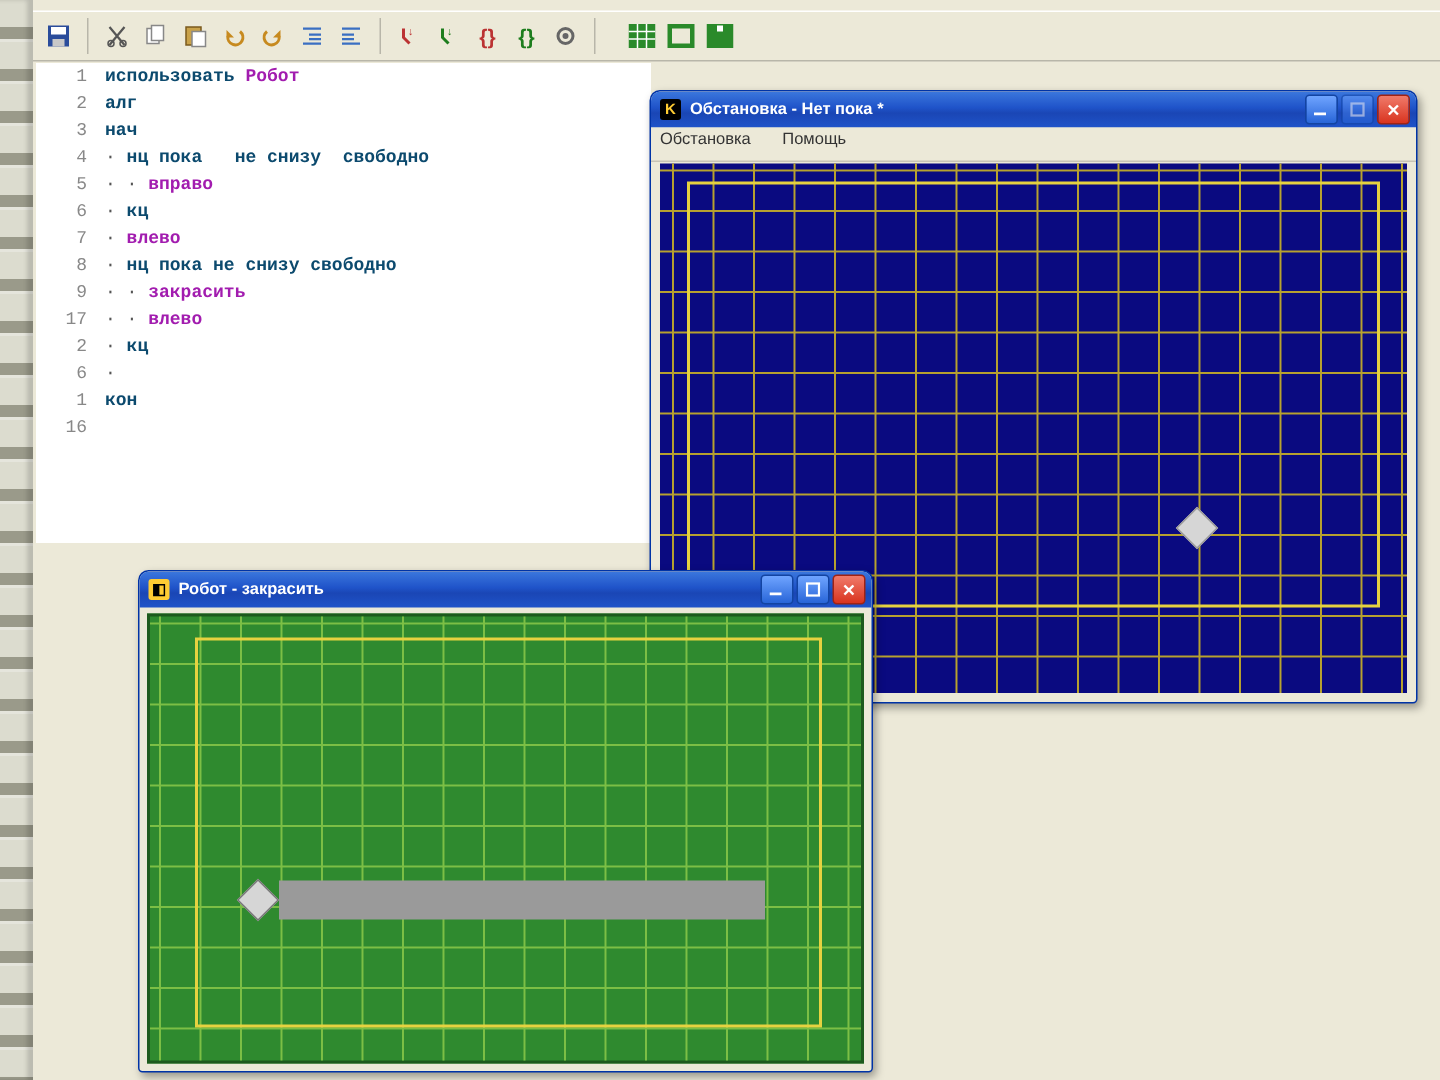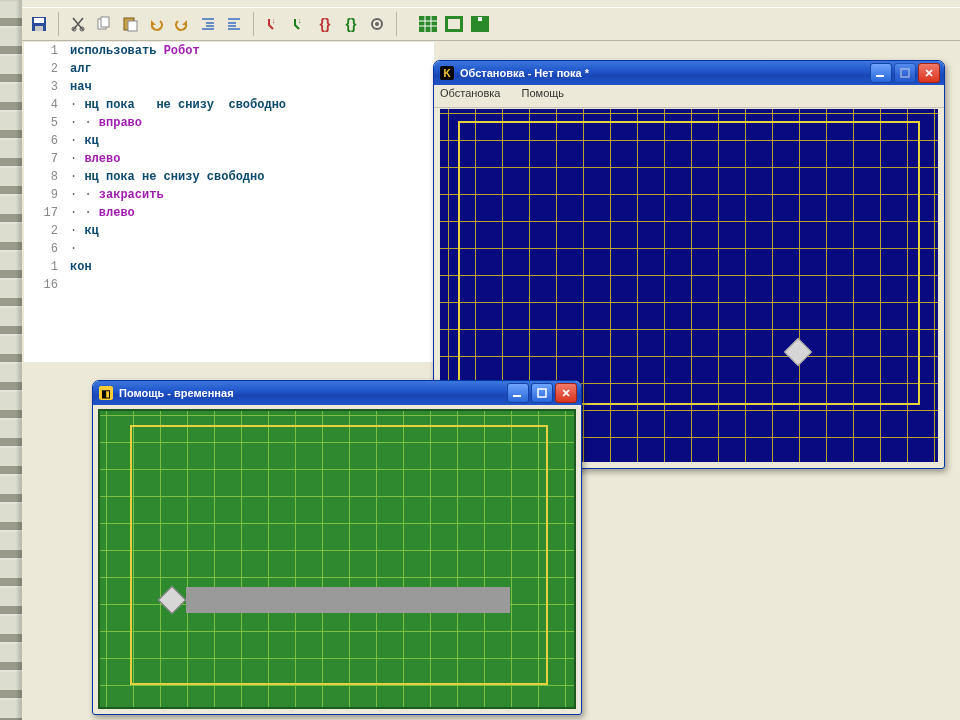--- a/index.html
+++ b/index.html
@@ -320,21 +320,21 @@
   <div class="canvas-blue">
     <div class="grid-blue"></div>
     <div class="frame-blue"></div>
     <div class="robot-blue"></div>
   </div>
 </div>
 
 <div class="win" id="win-robot">
   <div class="titlebar">
     <span class="appicon" style="background:#ffcc33;color:#000">◧</span>
-    <span>Помощь - временная</span>
+    <span>Робот - закрасить</span>
     <div class="winbtns">
       <div class="winbtn">
           <svg width="10" height="8">
             <rect y="6" width="8" height="2" fill="#fff"></rect>
           </svg>
         </div>
       <div class="winbtn">
           <svg width="10" height="10">
             <rect x="1" y="1" width="8" height="8" fill="none" stroke="#fff" stroke-width="1.5"></rect>
           </svg>

